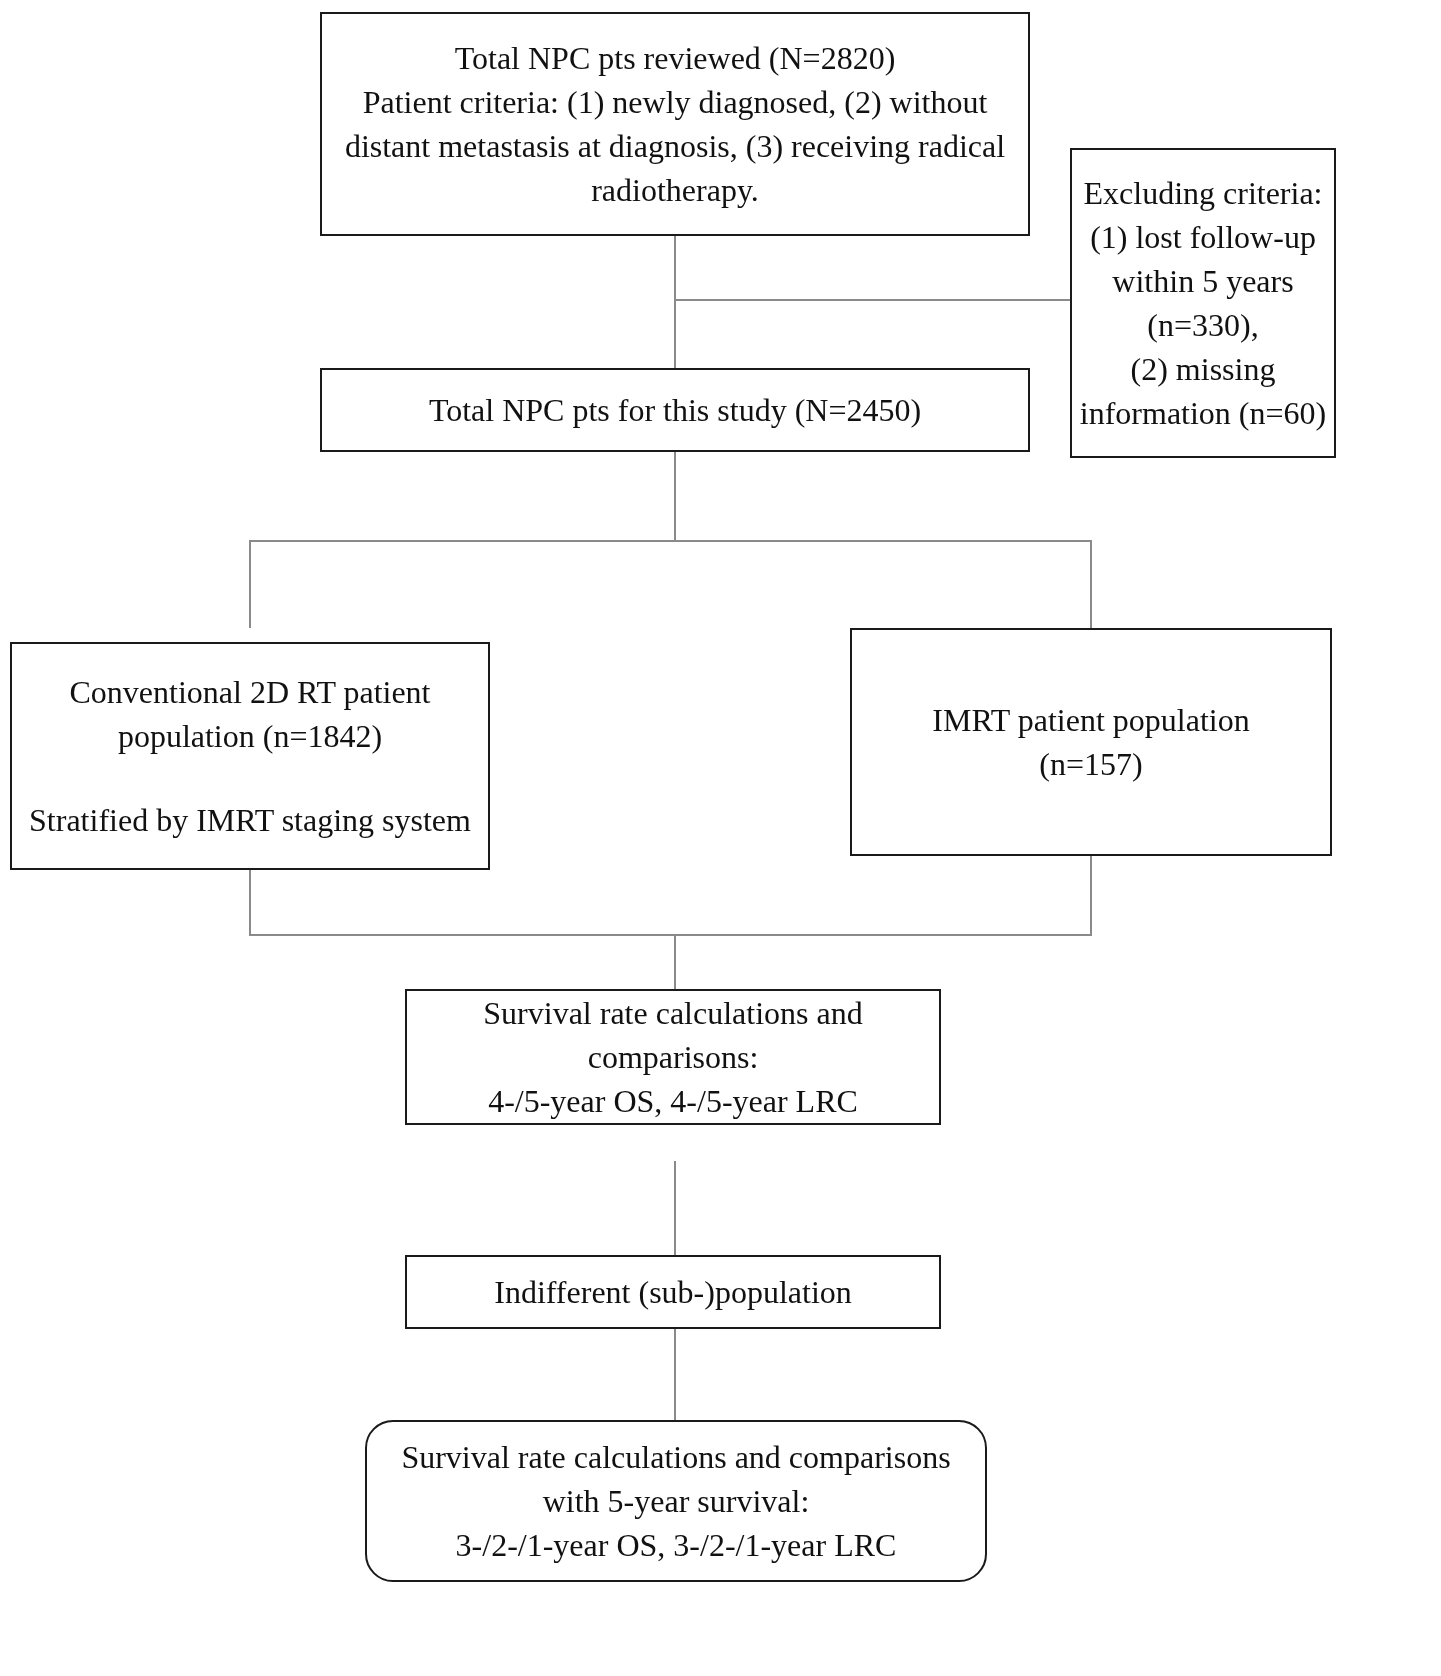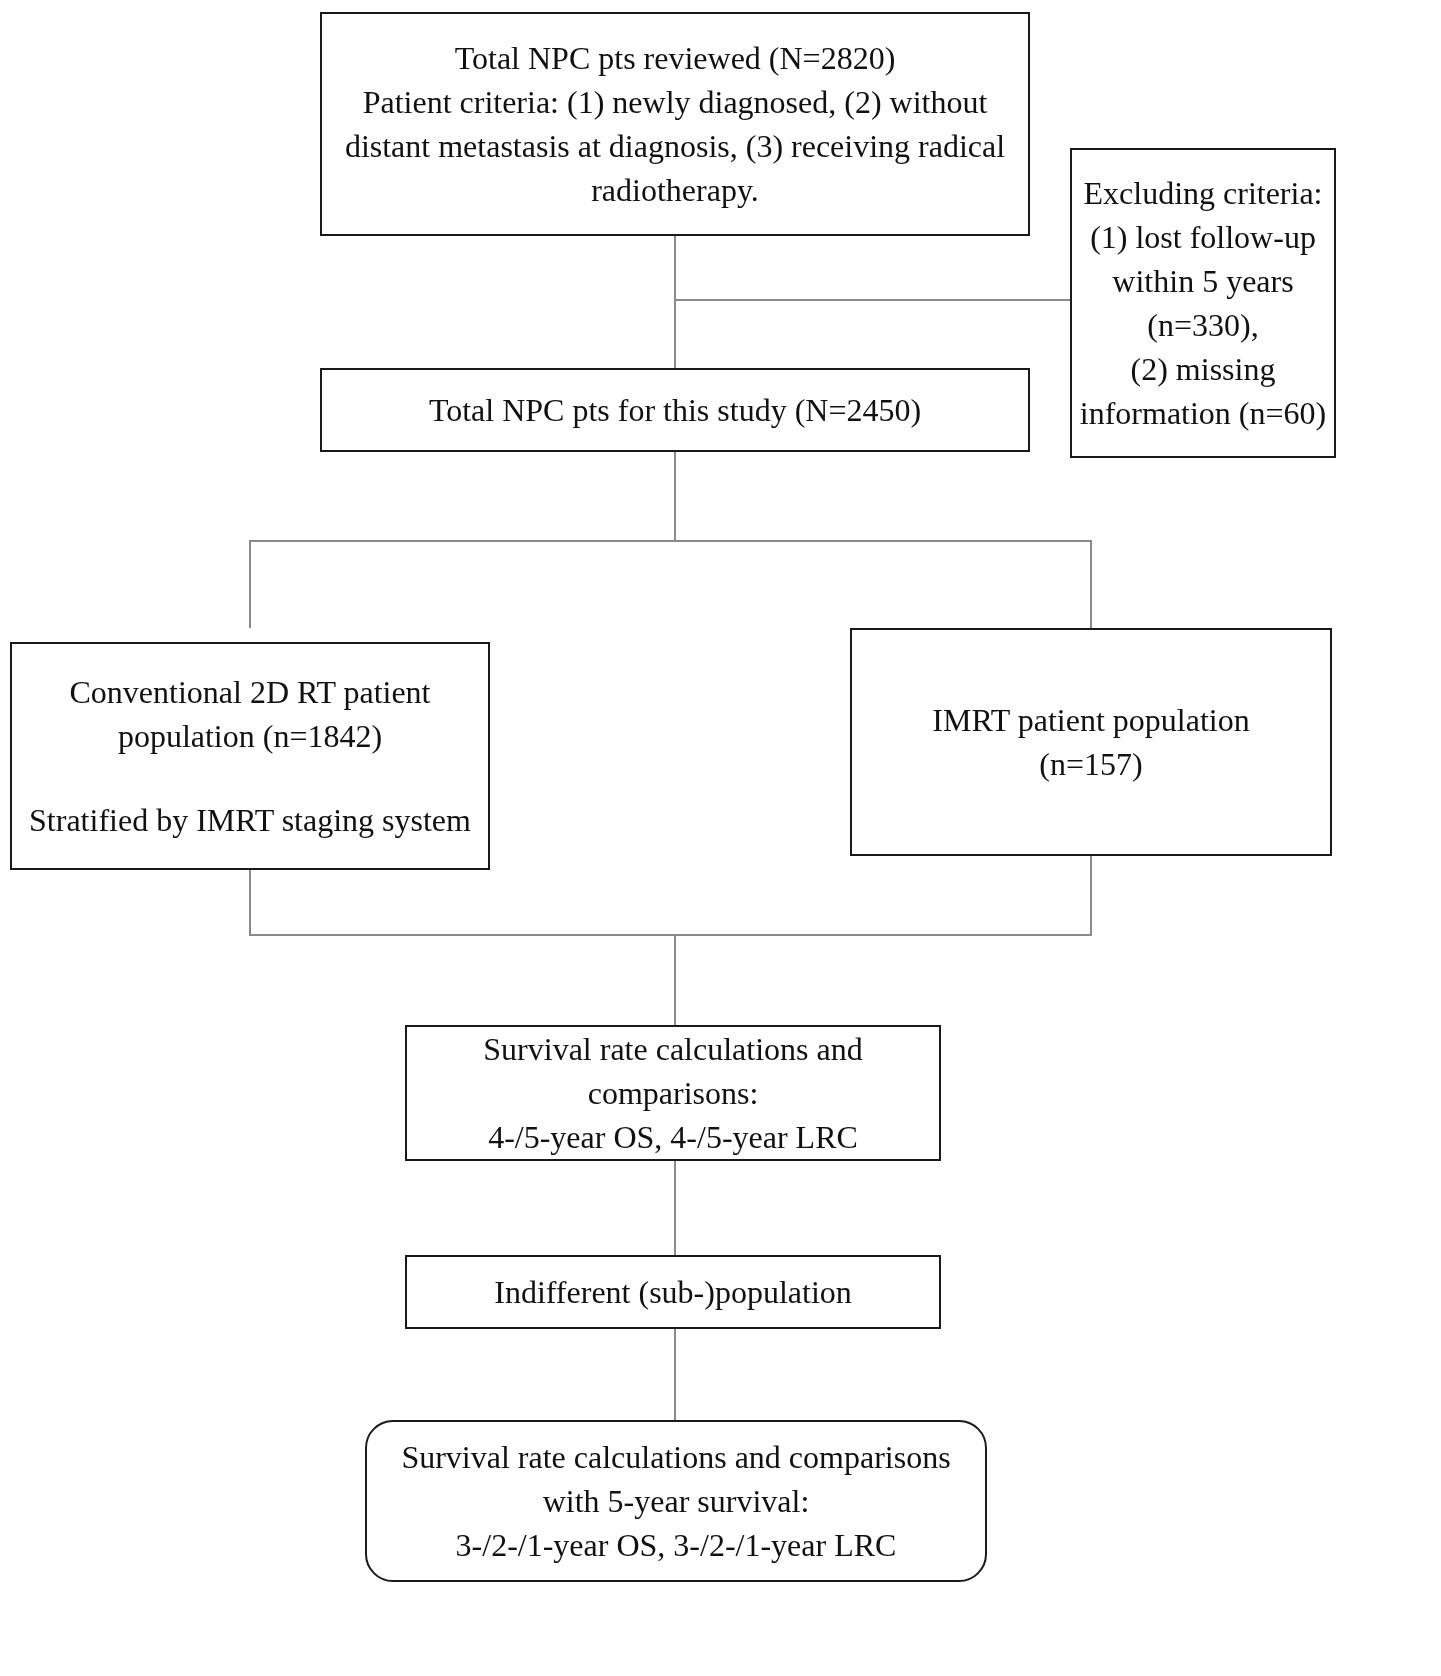--- a/index.html
+++ b/index.html
@@ -74,21 +74,21 @@
     <div>Conventional 2D RT patient
 population (n=1842)</div>
     <div class="part2">Stratified by IMRT staging system</div>
   </div>
 
   <div class="node" style="left:850px; top:628px; width:482px; height:228px;">
     <div>IMRT patient population
 (n=157)</div>
   </div>
 
-  <div class="node" style="left:405px; top:1025px; width:536px; height:136px;">
+  <div class="node" style="left:405px; top:989px; width:536px; height:136px;">
     <div>Survival rate  calculations and
 comparisons:</div>
     <div>4-/5-year OS, 4-/5-year LRC</div>
   </div>
 
   <div class="node" style="left:405px; top:1255px; width:536px; height:74px;">
     <div>Indifferent (sub-)population</div>
   </div>
 
   <div class="node" style="left:365px; top:1420px; width:622px; height:162px;border-radius:28px;">

